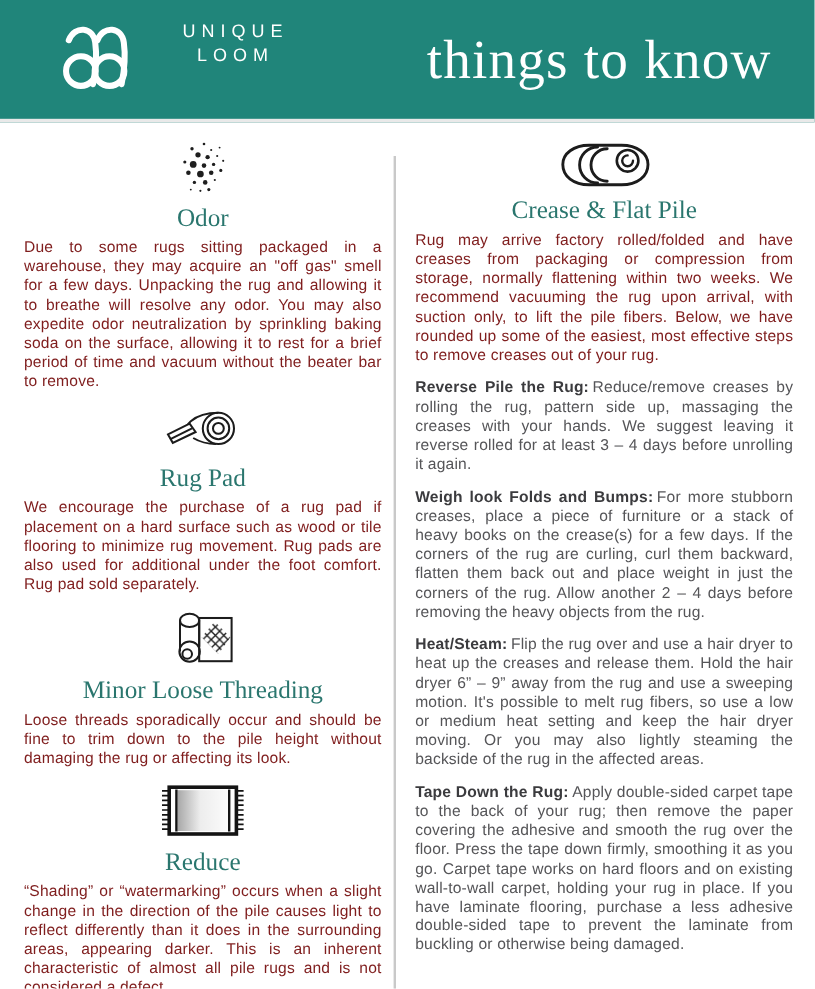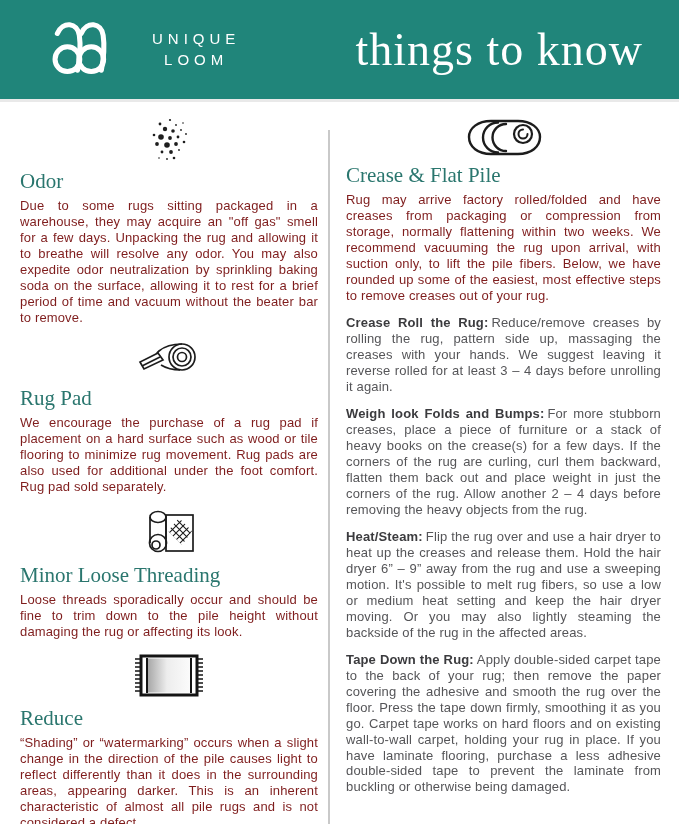--- a/index.html
+++ b/index.html
@@ -7,21 +7,21 @@
   body { font-family:"Liberation Sans", sans-serif; }
   .page {
     position:relative; width:679px; height:824px; background:#fff;
     overflow:hidden; margin:0 auto;
   }
   
   .header {
     height:102px; background:#20857A; display:flex; align-items:center;
     padding:0 30px 0 50px; border-bottom:3px solid #e9e9e9;
   }
-  .brand { display:flex; align-items:center; gap:14px; flex:0 0 auto; }
+  .brand { display:flex; align-items:flex-start; gap:14px; flex:0 0 auto; }
   .brand svg { display:block; }
   .brand-text {
     color:#ffffff; font-size:15px; letter-spacing:5px; line-height:1.35;
     text-align:center; font-weight:400;
   }
   .header-title {
     flex:1; text-align:right; color:#ffffff;
     font-family:"Liberation Serif", serif; font-size:46px; font-weight:500;
     letter-spacing:1px; padding-right:6px;
   }
@@ -29,21 +29,21 @@
   .content { display:flex; padding:14px 18px 0 20px; }
   .col-left  { width:298px; }
   .divider   { width:2px; background:#c9c9c9; margin:14px 0 4px 10px; align-self:stretch; }
   .col-right { flex:1; padding-left:16px; }
 
   .section { margin-bottom:9px; }
   .icon-wrap { display:flex; justify-content:center; align-items:center; }
   .icon-wrap svg { display:block; }
   h2 {
     font-family:"Liberation Serif", serif; font-weight:400;
-    color:#2A766E; font-size:21px; margin:3px 0 4px;
+    color:#2A766E; font-size:21px; text-align:center; margin:3px 0 4px;
   }
   p.body {
     text-align:justify; font-size:13px; line-height:1.23;
     letter-spacing:0.15px; color:#7f1d1d;
   }
   .tip { margin-top:11px; text-align:justify; font-size:13px; line-height:1.23;
          letter-spacing:0.15px; color:#555558; }
   .tip strong { color:#3b3b3e; font-weight:bold; margin-right:3px; }
   .stroke { fill:none; stroke:#1c1c1c; stroke-width:1.7; }
 </style>
@@ -186,21 +186,21 @@
               <circle cx="62" cy="18" r="9" stroke-width="2.2"></circle>
               <path d="M62,13.5 A4.5,4.5 0 1 0 66.5,18" stroke-width="2"></path>
             </g>
           </svg>
         </div>
         <h2>Crease &amp; Flat Pile</h2>
         <p class="body">Rug may arrive factory rolled/folded and have creases from packaging or compression from storage, normally flattening within two weeks. We recommend vacuuming the rug upon arrival, with suction only, to lift the pile fibers. Below, we have rounded up some of the easiest, most effective steps to remove creases out of your rug.</p>
       </div>
 
       <p class="tip">
-        <strong>Crease Roll the Rug:</strong><span>Reduce/remove creases by rolling the rug, pattern side up, massaging the creases with your hands. We suggest leaving it reverse rolled for at least 3 – 4 days before unrolling it again.</span>
+        <strong>Reverse Pile the Rug:</strong><span>Reduce/remove creases by rolling the rug, pattern side up, massaging the creases with your hands. We suggest leaving it reverse rolled for at least 3 – 4 days before unrolling it again.</span>
       </p>
 
       <p class="tip">
         <strong>Weigh look Folds and Bumps:</strong><span>For more stubborn creases, place a piece of furniture or a stack of heavy books on the crease(s) for a few days. If the corners of the rug are curling, curl them backward, flatten them back out and place weight in just the corners of the rug. Allow another 2 – 4 days before removing the heavy objects from the rug.</span>
       </p>
 
       <p class="tip">
         <strong>Heat/Steam:</strong><span>Flip the rug over and use a hair dryer to heat up the creases and release them. Hold the hair dryer 6” – 9” away from the rug and use a sweeping motion. It's possible to melt rug fibers, so use a low or medium heat setting and keep the hair dryer moving. Or you may also lightly steaming the backside of the rug in the affected areas.</span>
       </p>
 

